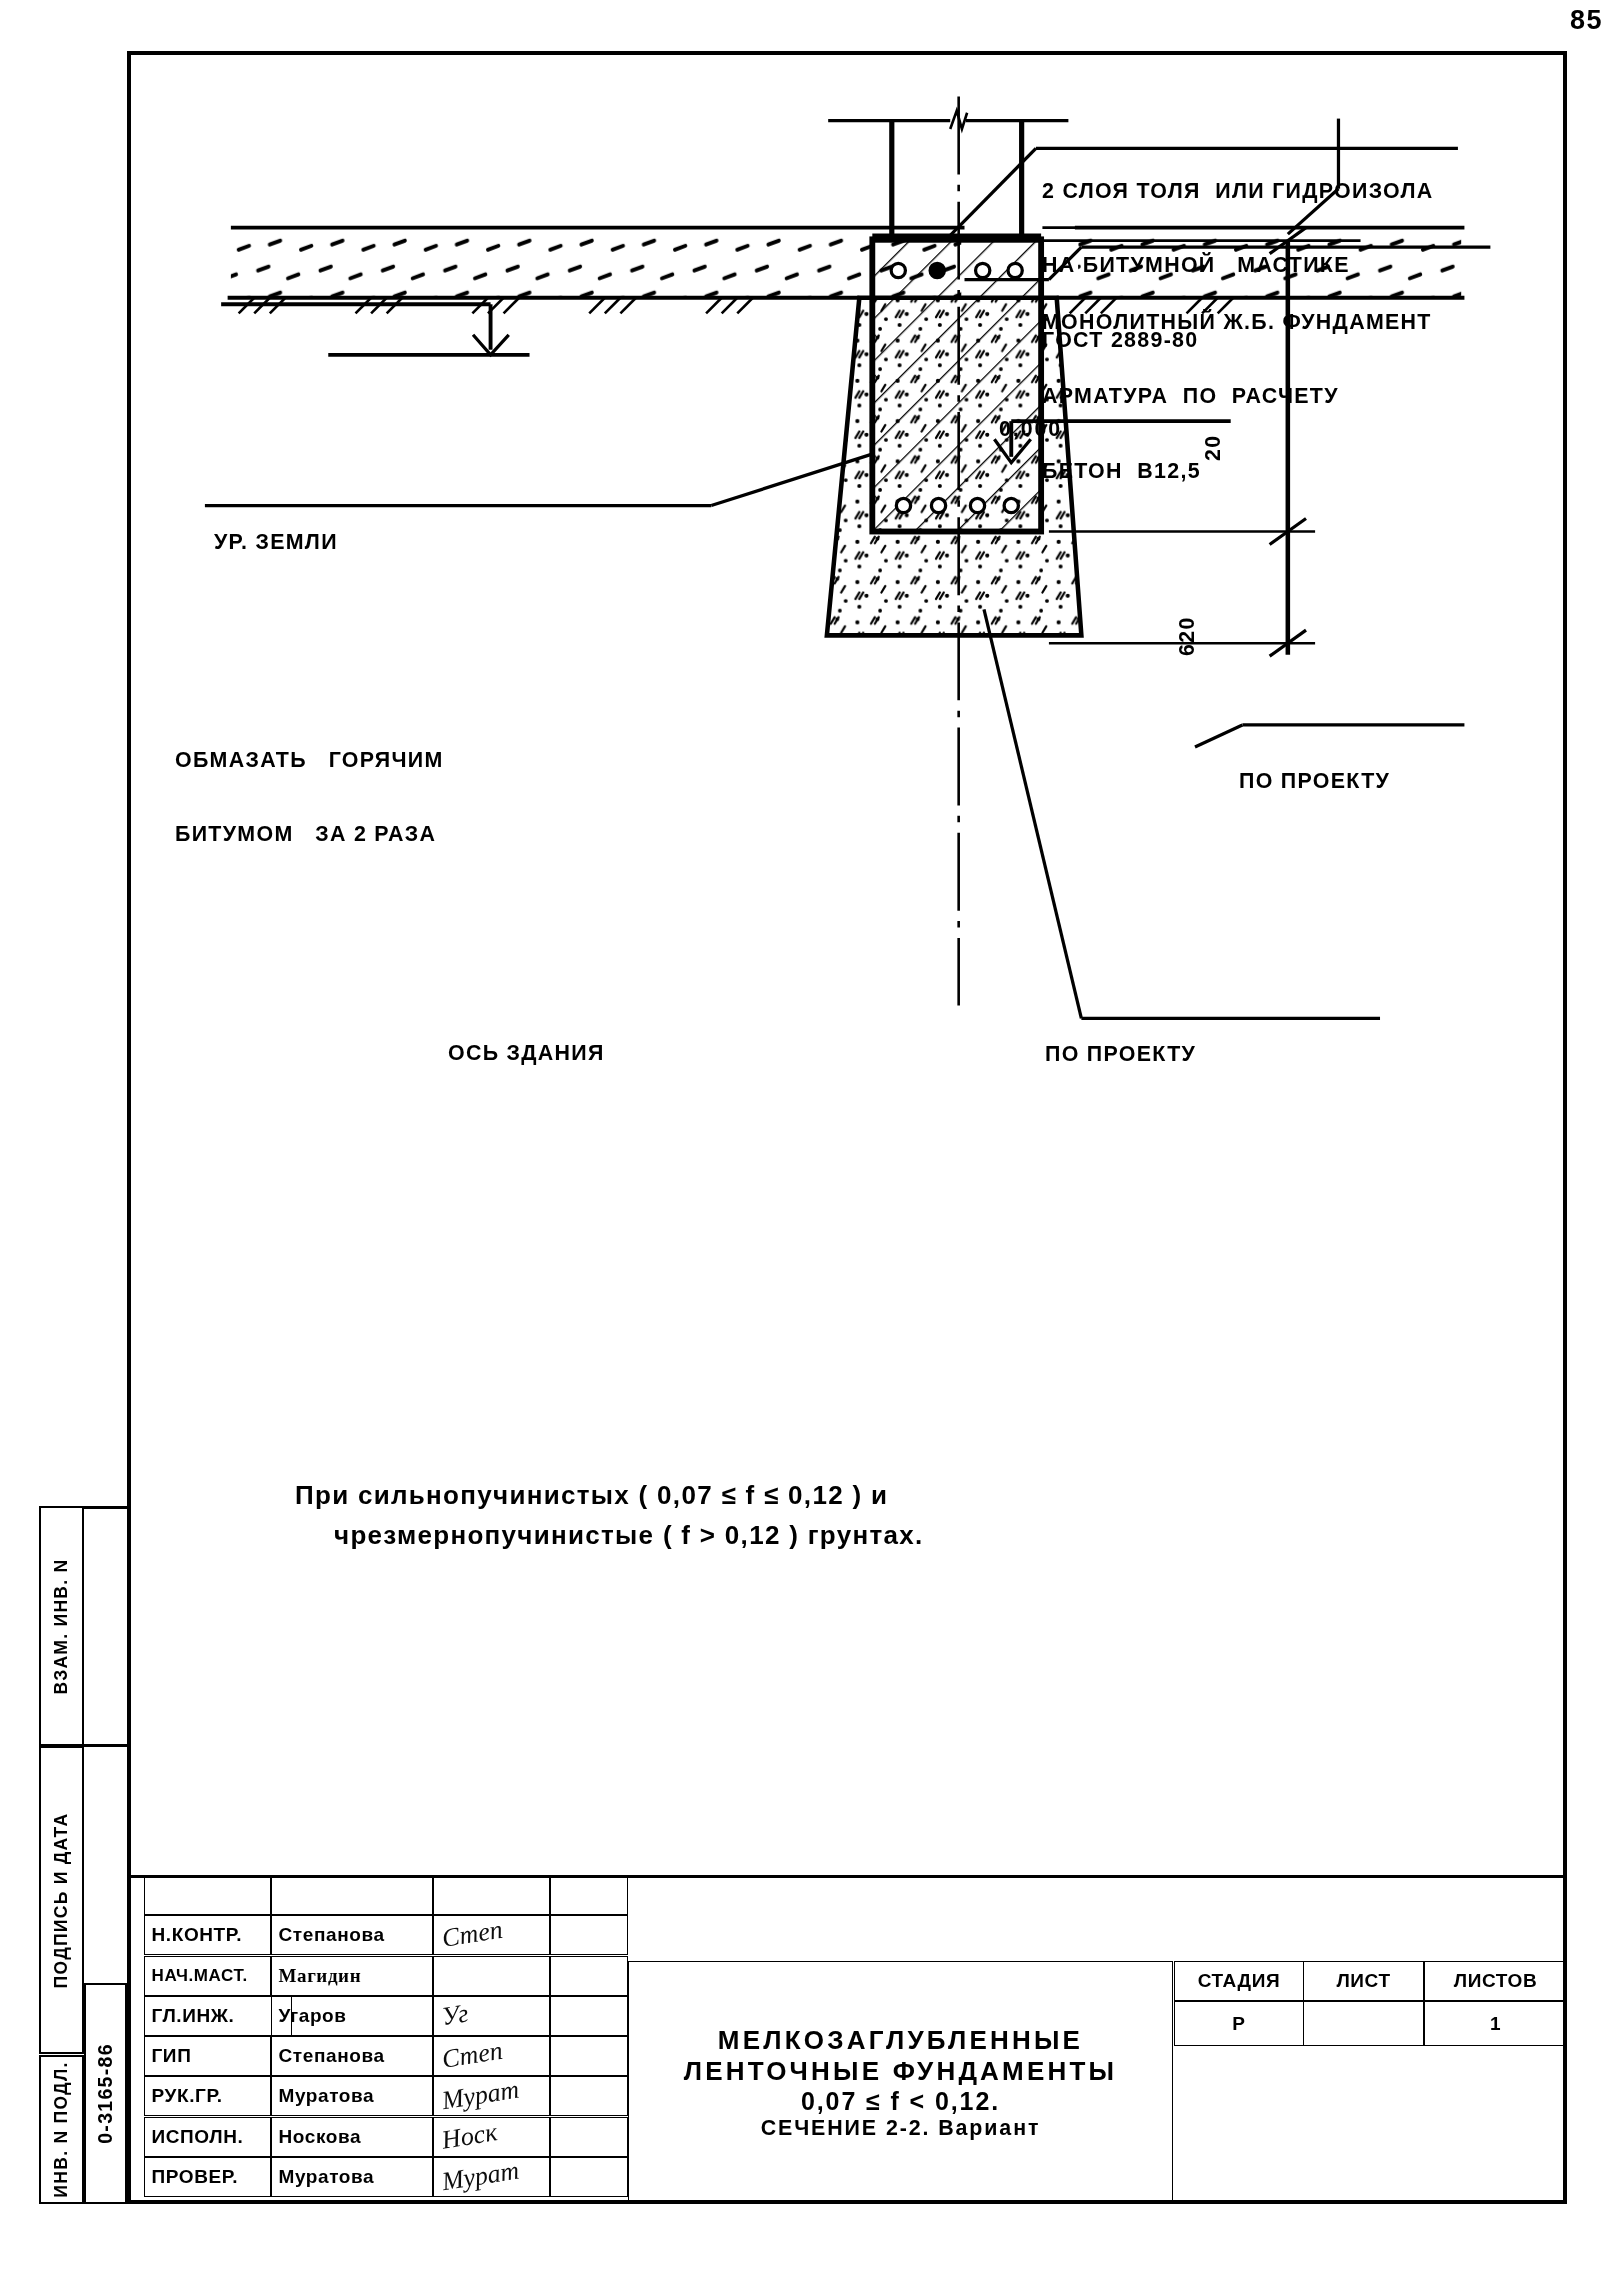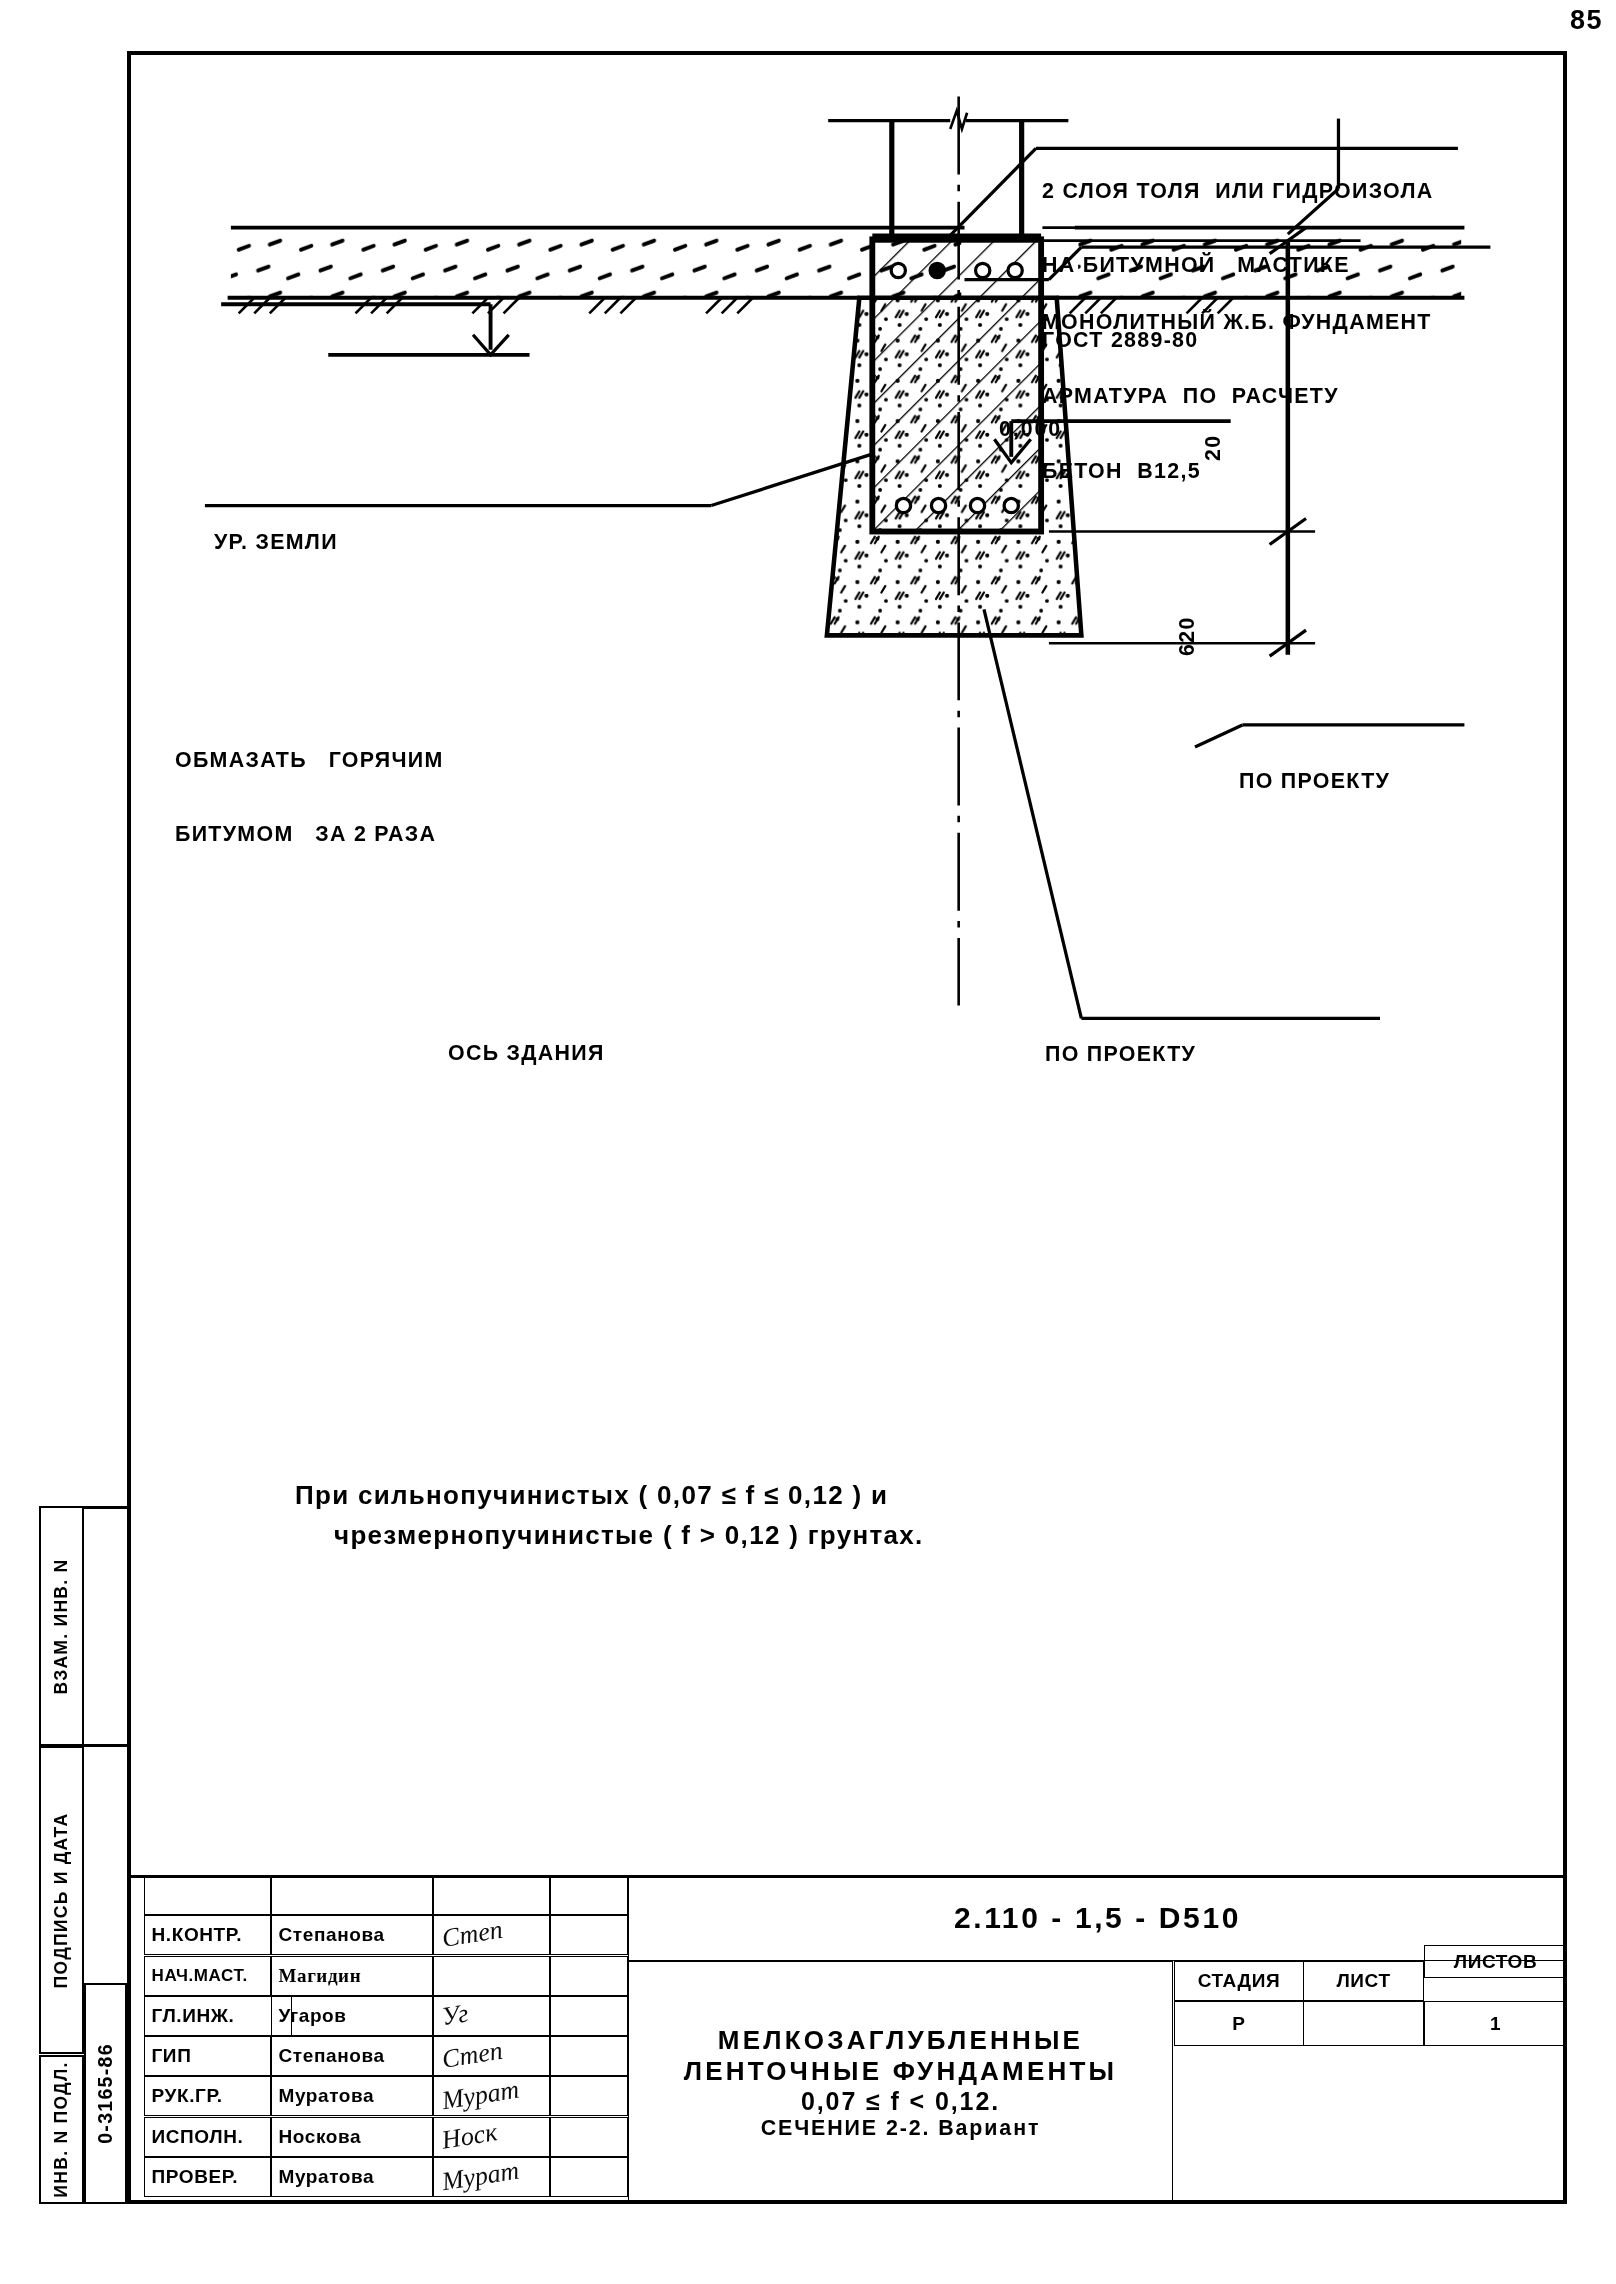--- a/index.html
+++ b/index.html
@@ -357,39 +357,36 @@
     <span class="tbt pad">ПРОВЕР.</span>
   </div>
   <div class="tb" style="left:144px;top:282px;width:162px;height:40px;">
     <span class="tbt pad">Муратова</span>
   </div>
   <div class="tb" style="left:306px;top:282px;width:117px;height:40px;">
     <span class="sig">Мурат</span>
   </div>
   <div class="tb" style="left:423px;top:282px;width:78px;height:40px;"></div>
 
-  <div class="tb center" style="left:501px;top:0;width:939px;height:86px;">
-    <span id="dwg-number">2.110 - 1,5 - D510</span>
-  </div>
 
   <div class="tb" style="left:501px;top:86px;width:545px;height:243px;
                          flex-direction:column;justify-content:center;align-items:center;">
     <div id="dwg-title-1">МЕЛКОЗАГЛУБЛЕННЫЕ</div>
     <div id="dwg-title-2">ЛЕНТОЧНЫЕ ФУНДАМЕНТЫ</div>
     <div id="dwg-title-3">0,07 ≤ f &lt; 0,12.</div>
     <div id="dwg-title-4">СЕЧЕНИЕ  2-2. Вариант</div>
   </div>
 
   <div class="tb center" style="left:1047px;top:86px;width:130px;height:40px;text-align:right;">
     <span class="tbt">СТАДИЯ</span>
   </div>
   <div class="tb center" style="left:1176px;top:86px;width:121px;height:40px;">
     <span class="tbt">ЛИСТ</span>
   </div>
-  <div class="tb center" style="left:1297px;top:70px;width:143px;height:33px;">
+  <div class="tb center" style="left:1297px;top:86px;width:143px;height:40px;">
     <span class="tbt">ЛИСТОВ</span>
   </div>
 
   <div class="tb center" style="left:1047px;top:126px;width:130px;height:45px;">
     <span class="tbt">Р</span>
   </div>
   <div class="tb center" style="left:1176px;top:126px;width:121px;height:45px;">
     <span class="tbt"></span>
   </div>
   <div class="tb center" style="left:1297px;top:126px;width:143px;height:45px;">

